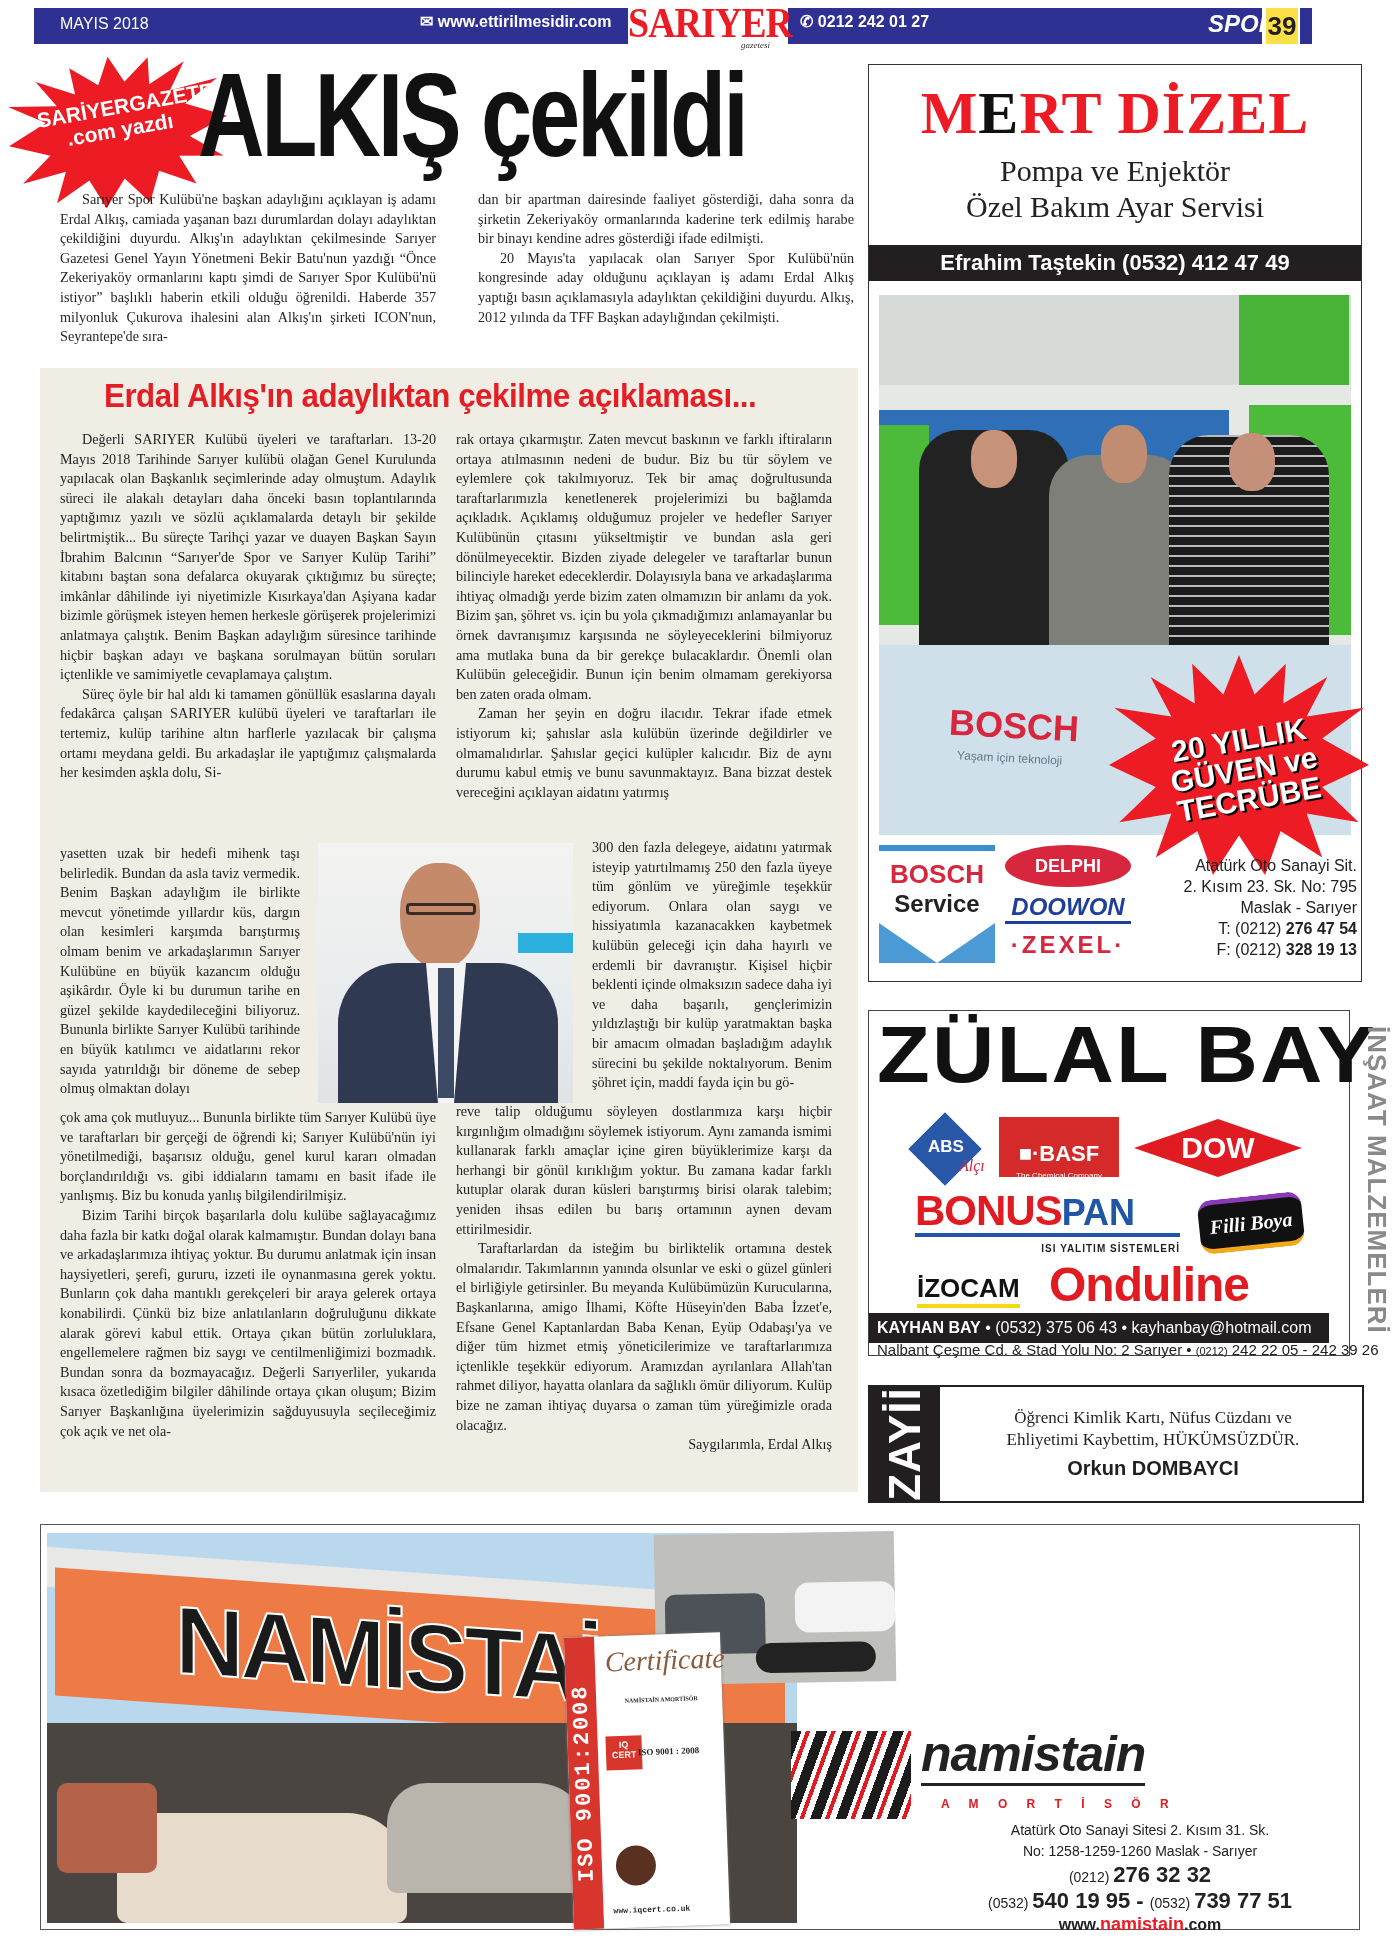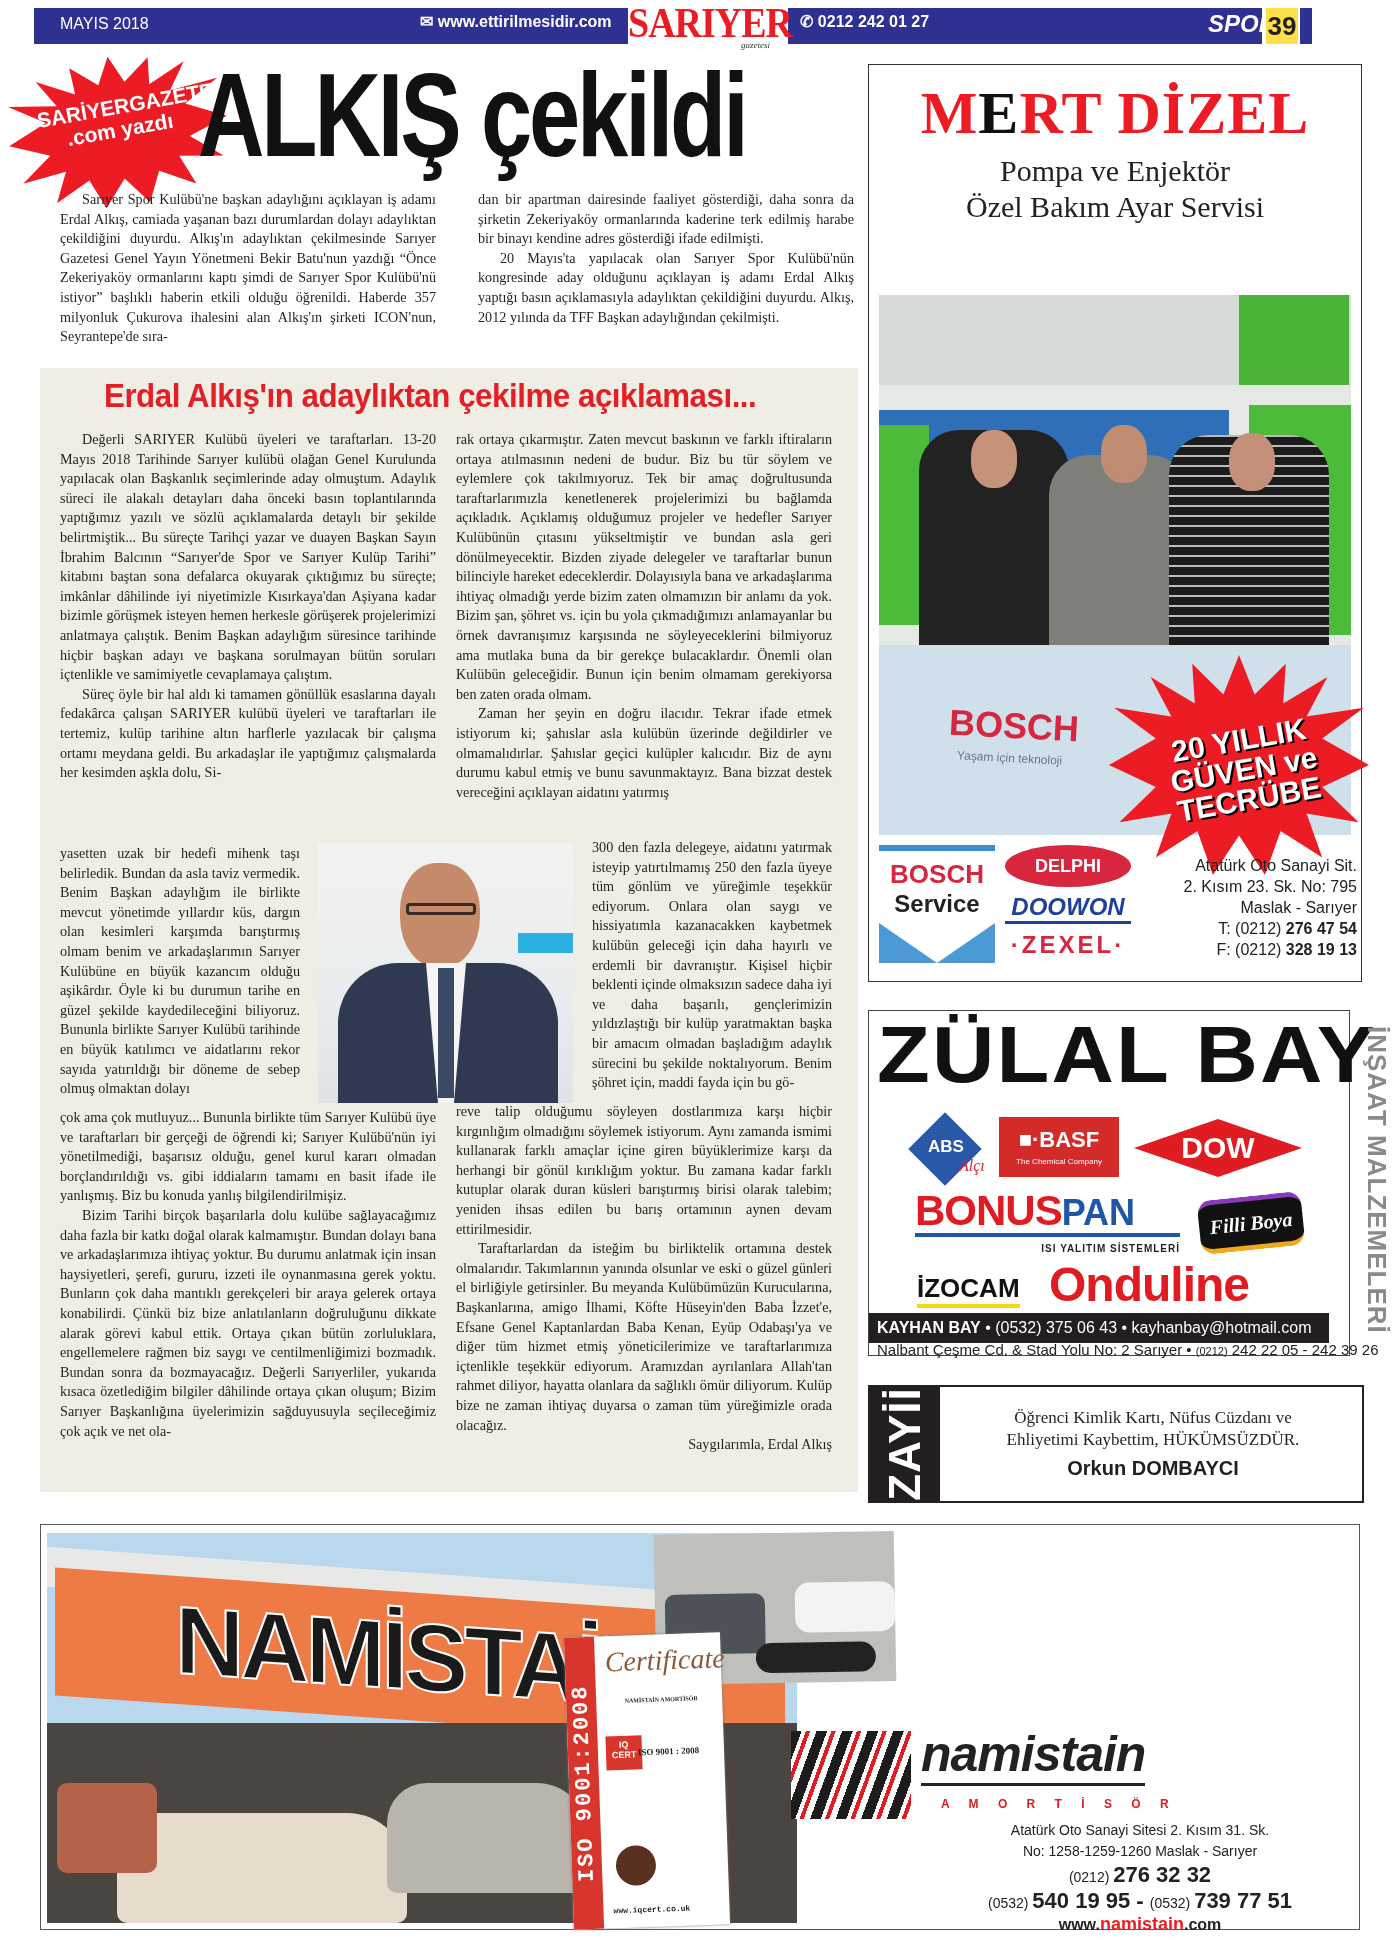--- a/index.html
+++ b/index.html
@@ -121,20 +121,21 @@
   <p>Taraftarlardan da isteğim bu birliktelik ortamına destek olmalarıdır. Takımlarının yanında olsunlar ve eski o güzel günleri el birliğiyle getirsinler. Bu meyanda Kulübümüzün Kurucularına, Başkanlarına, amigo İlhami, Köfte Hüseyin'den Baba İzzet'e, Efsane Genel Kaptanlardan Baba Kenan, Eyüp Odabaşı'ya ve diğer tüm hizmet etmiş yöneticilerimize ve taraftarlarımıza içtenlikle teşekkür ediyorum. Aramızdan ayrılanlara Allah'tan rahmet diliyor, hayatta olanlara da sağlıklı ömür diliyorum. Kulüp bize ne zaman ihtiyaç duyarsa o zaman tüm yüreğimizle orada olacağız.</p>
   <p class="ni" style="text-align:right">Saygılarımla, Erdal Alkış</p>
 </div>
 
 <div class="ad1">
   <div class="md-title"><span>M</span><span class="k">E</span><span>RT DİZEL</span></div>
   <div class="md-sub">
     <div>Pompa ve Enjektör</div>
     <div>Özel Bakım Ayar Servisi</div>
   </div>
+  <div class="md-bar">Efrahim Taştekin (0532) 412 47 49</div>
   <div class="photo" style="left:10px;top:230px;width:472px;height:540px;background:#e6e8e6">
     <div style="position:absolute;left:0;top:0;width:100%;height:90px;background:#d7dbd8"></div>
     <div style="position:absolute;left:0;top:115px;width:350px;height:120px;background:#2f6fb8"></div>
     <div style="position:absolute;left:0;top:130px;width:50px;height:200px;background:#4dbb3a"></div>
     <div style="position:absolute;left:370px;top:110px;width:102px;height:230px;background:#4dbb3a"></div>
     <div style="position:absolute;left:360px;top:0;width:110px;height:90px;background:#48b336"></div>
     <div style="position:absolute;left:40px;top:135px;width:150px;height:215px;background:#222;border-radius:40px 40px 0 0"></div>
     <div style="position:absolute;left:170px;top:160px;width:140px;height:190px;background:#7f7f7a;border-radius:40px 40px 0 0"></div>
     <div style="position:absolute;left:290px;top:140px;width:160px;height:210px;background:#1c1c1c;border-radius:40px 40px 0 0;background-image:repeating-linear-gradient(0deg,#1c1c1c 0 8px,#bbb 8px 10px)"></div>
     <div style="position:absolute;left:92px;top:135px;width:46px;height:58px;border-radius:45%;background:#c6937a"></div>
@@ -166,21 +167,21 @@
     <div><span>F: (0212) </span><b>328 19 13</b></div>
   </div>
 </div>
 
 <div class="ad2">
   <div class="zb-title">ZÜLAL BAY</div>
   <div class="logo" style="left:50px;top:112px;width:52px;height:52px;background:#2a58a8;color:#fff;transform:rotate(45deg);font-size:0"></div>
   <div style="position:absolute;left:52px;top:126px;width:50px;text-align:center;font:bold 17px 'Liberation Sans',sans-serif;color:#fff">ABS</div>
   <div style="position:absolute;left:90px;top:146px;font:italic 16px 'Liberation Serif',serif;color:#d7263d">Alçı</div>
   <div style="position:absolute;left:130px;top:106px;width:120px;height:60px;background:#d42a2a;color:#fff;text-align:center">
-    <div style="font:bold 22px 'Liberation Sans',sans-serif;margin-top:10px">■·BASF</div>
+    <div style="font:bold 22px 'Liberation Sans',sans-serif;margin-top:24px">■·BASF</div>
     <div style="font:8px 'Liberation Sans',sans-serif;margin-top:4px">The Chemical Company</div>
   </div>
   <div class="logo" style="left:265px;top:108px;width:168px;height:58px;background:#e11b22;color:#fff;font-size:30px;clip-path:polygon(0 50%,50% 0,100% 50%,50% 100%)">DOW</div>
   <div style="position:absolute;left:46px;top:176px;width:265px">
     <span style="font:bold 42px 'Liberation Sans',sans-serif;color:#e11b22;letter-spacing:-1px">BONUS</span><span style="font:bold 36px 'Liberation Sans',sans-serif;color:#1f56a6">PAN</span>
     <div style="height:4px;background:#1f56a6;margin-top:-2px"></div>
     <div style="font:bold 10px 'Liberation Sans',sans-serif;text-align:right;margin-top:6px;letter-spacing:1px">ISI YALITIM SİSTEMLERİ</div>
   </div>
   <div class="logo" style="left:330px;top:185px;width:104px;height:54px;background:#111;color:#fff;border-radius:14px;font:italic bold 20px 'Liberation Serif',serif;transform:rotate(-6deg);border-top:5px solid #8a3ab9;border-bottom:5px solid #f2a81d">Filli Boya</div>
   <div style="position:absolute;left:48px;top:262px;font:bold 26px 'Liberation Sans',sans-serif;color:#111;border-top:4px wavy #f5d90f;border-bottom:4px solid #f5d90f">İZOCAM</div>

